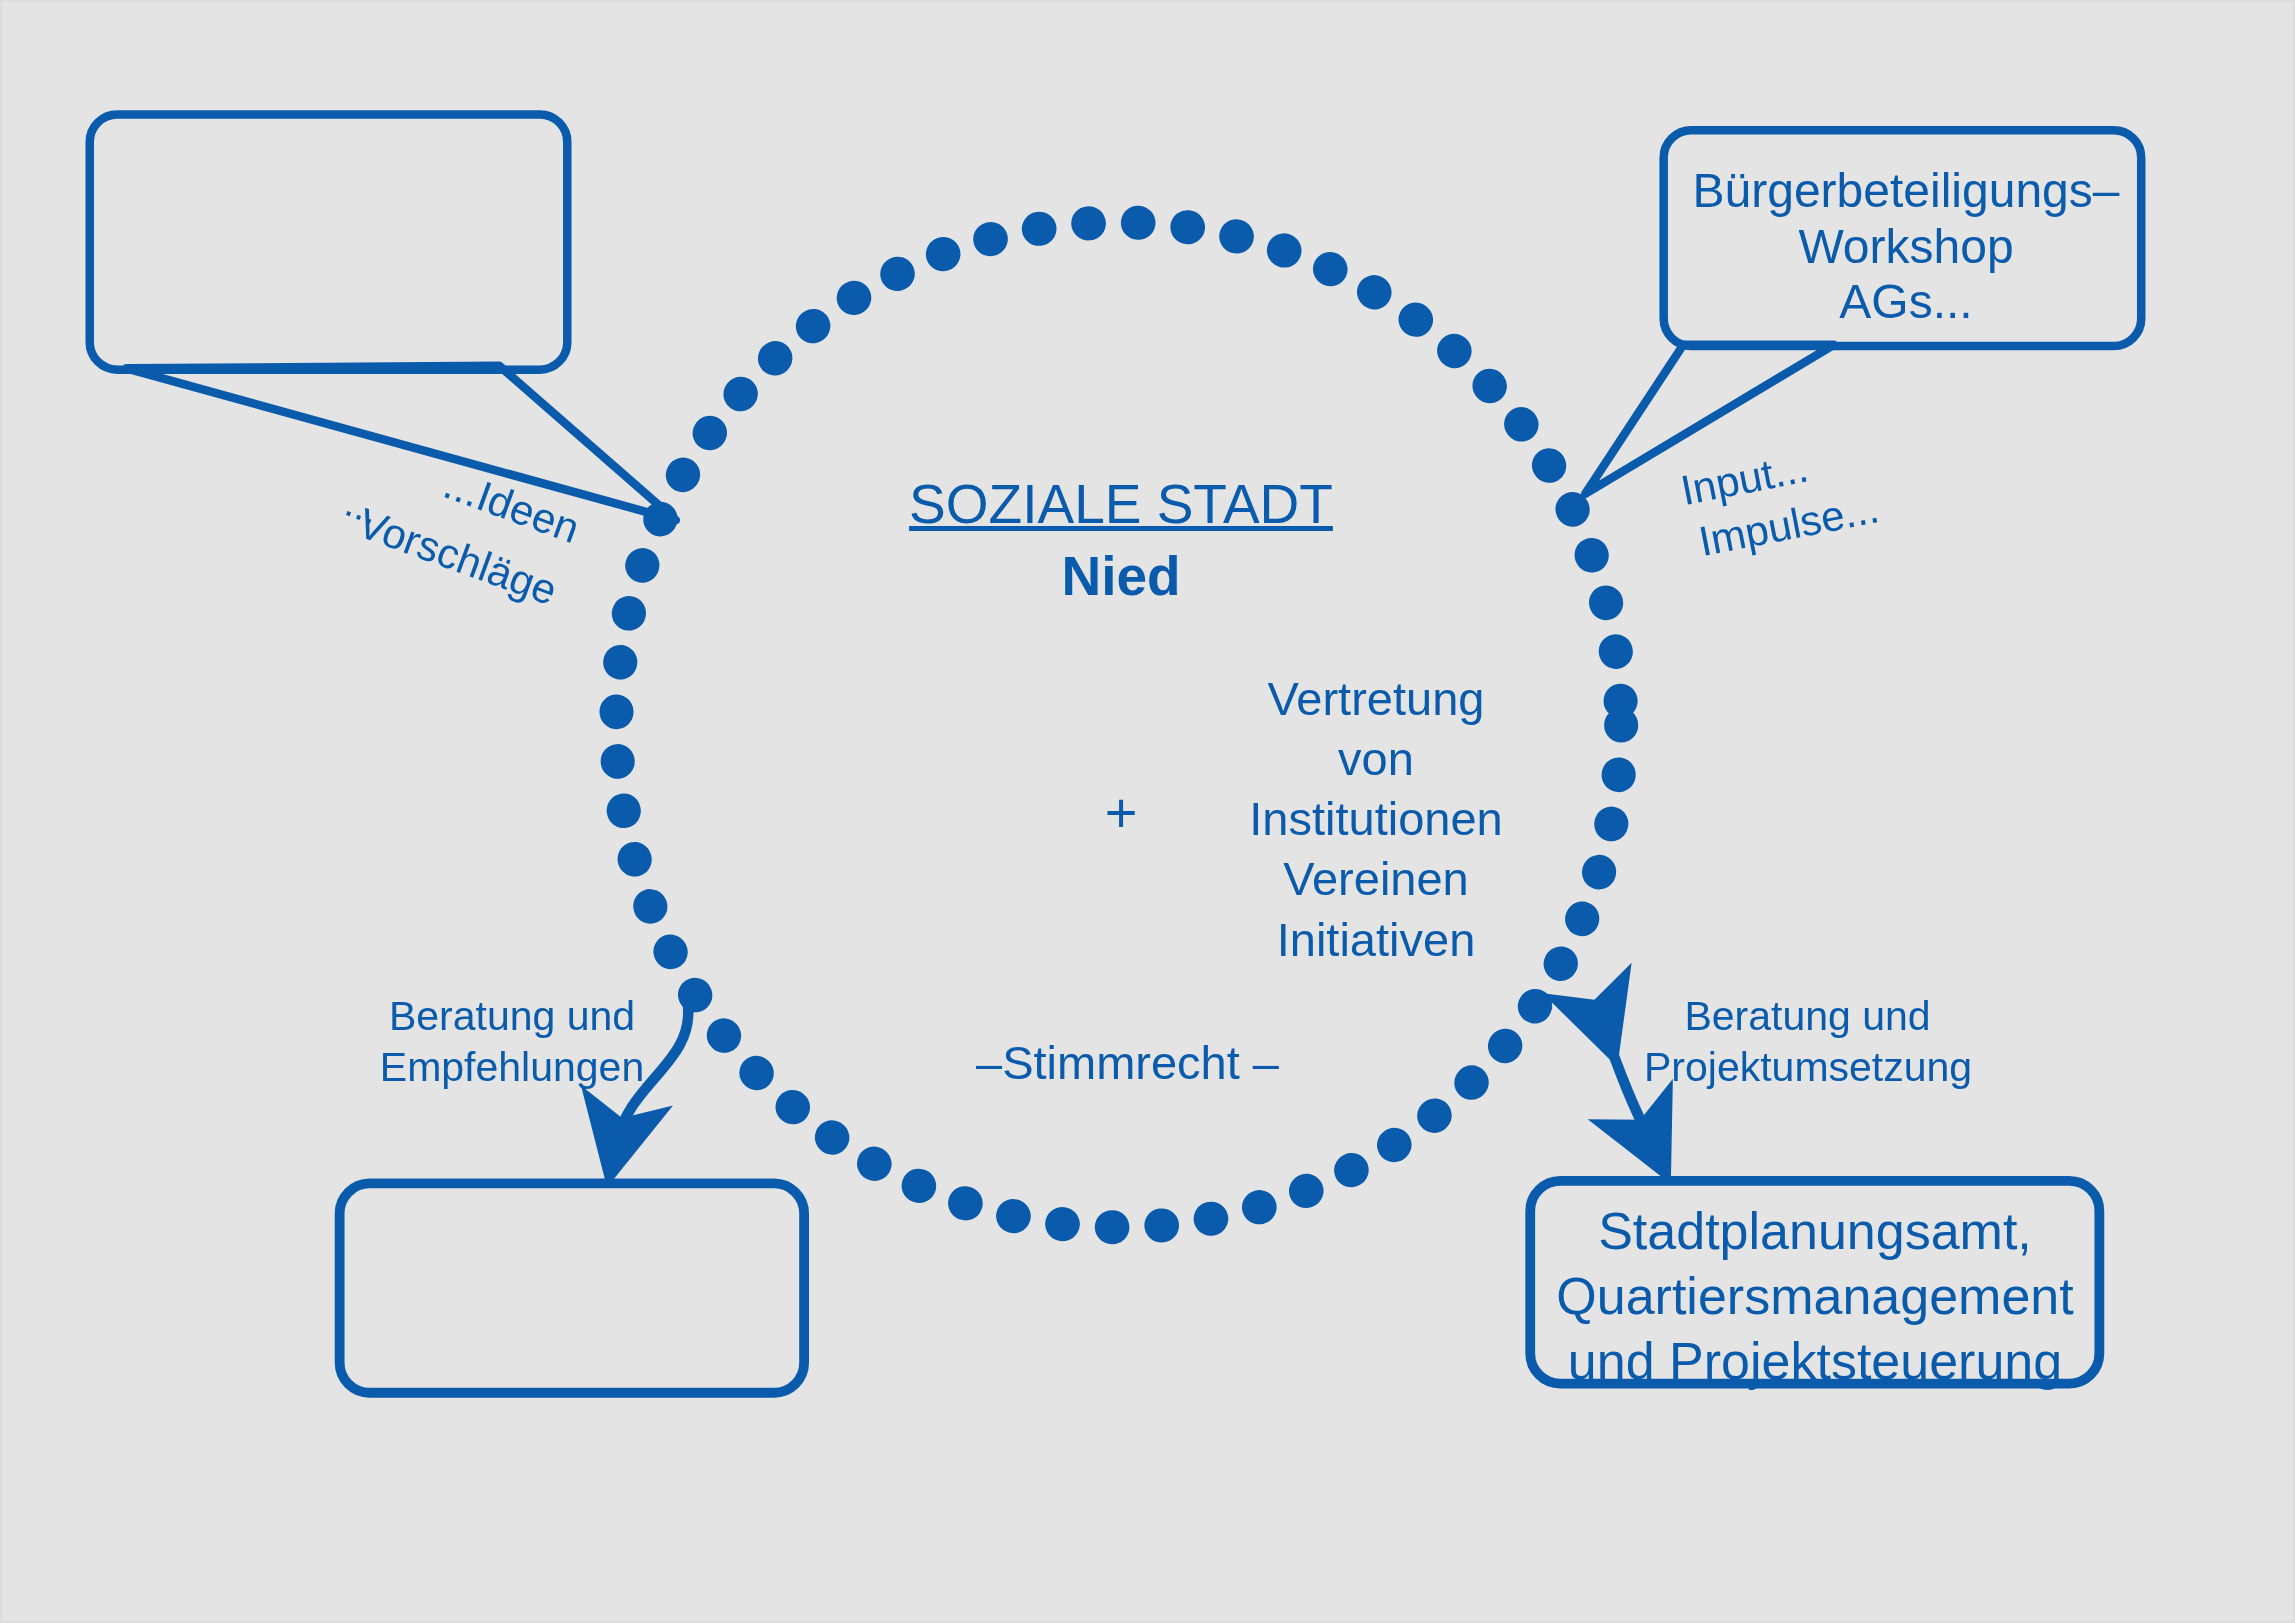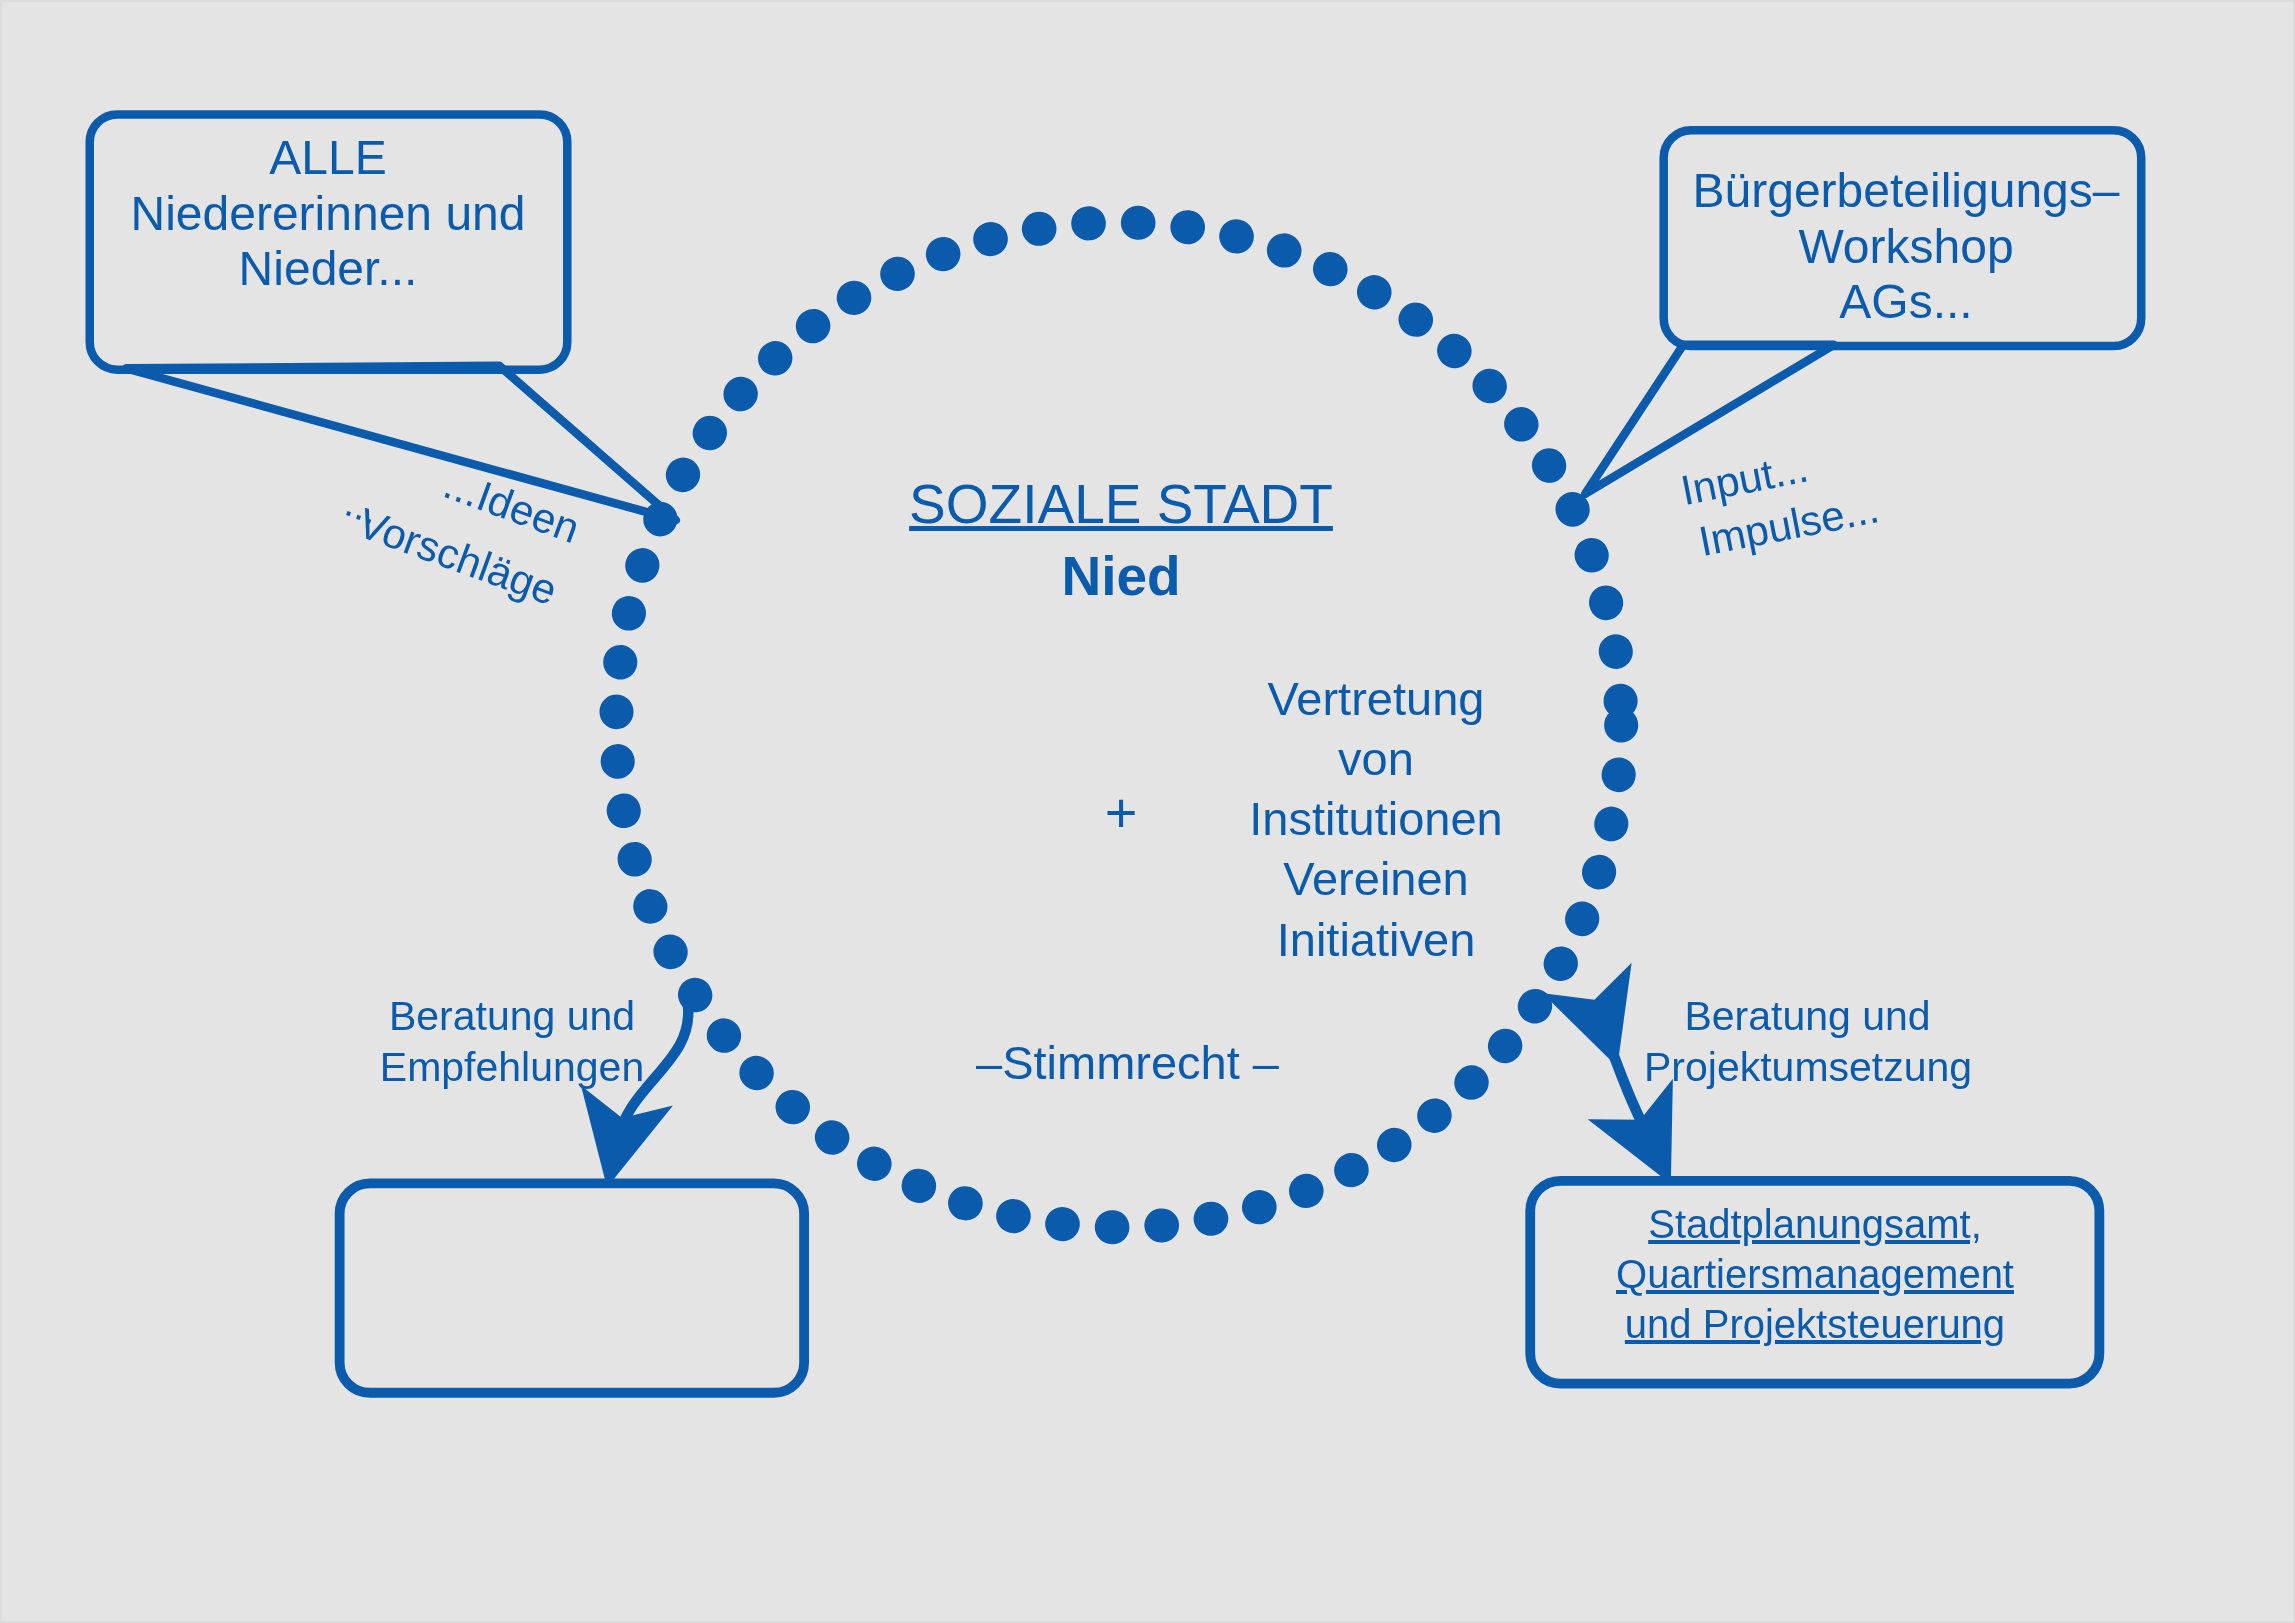--- a/index.html
+++ b/index.html
@@ -121,21 +121,21 @@
     font-size: 41px; text-align: center; line-height: 1.24;
   }
 
   
   #box-bl-text {
     left: 340px; top: 1203px; width: 458px;
     font-size: 48px; line-height: 1.25;
   }
   #box-br-text {
     left: 1538px; top: 1197px; width: 550px;
-    font-size: 40px; line-height: 1.25; text-decoration: underline;
+    font-size: 52px; line-height: 1.25;
   }
 </style>
 </head>
 <body>
 
 <div id="stage">
 
   <svg id="diagram-svg" viewBox="0 0 3508 2481">
     <defs>
       <marker id="arrowfill" markerWidth="9" markerHeight="9" refX="4.5" refY="4.5" orient="auto">
@@ -167,23 +167,20 @@
 
     <g>
       <path d="M 1048 1530 C 1060 1620 960 1650 940 1742" fill="none" stroke="#0A5BAB" stroke-width="16" marker-end="url(#arrowfill)"></path>
     </g>
 
     <g>
       <path d="M 2446 1560 C 2480 1660 2500 1700 2520 1742" fill="none" stroke="#0A5BAB" stroke-width="16" marker-start="url(#arrowfill)" marker-end="url(#arrowfill)"></path>
     </g>
   </svg>
 
-  <div class="txt" id="bubble-tl-text">ALLE
-Niedererinnen und
-Nieder...</div>
 
   <div class="txt" id="bubble-tr-text">Bürgerbeteiligungs–
 Workshop
 AGs...</div>
 
 
   <div class="txt" id="centre-sub1">SOZIALE STADT</div>
 
   <div class="txt" id="centre-sub2">Nied</div>
 

